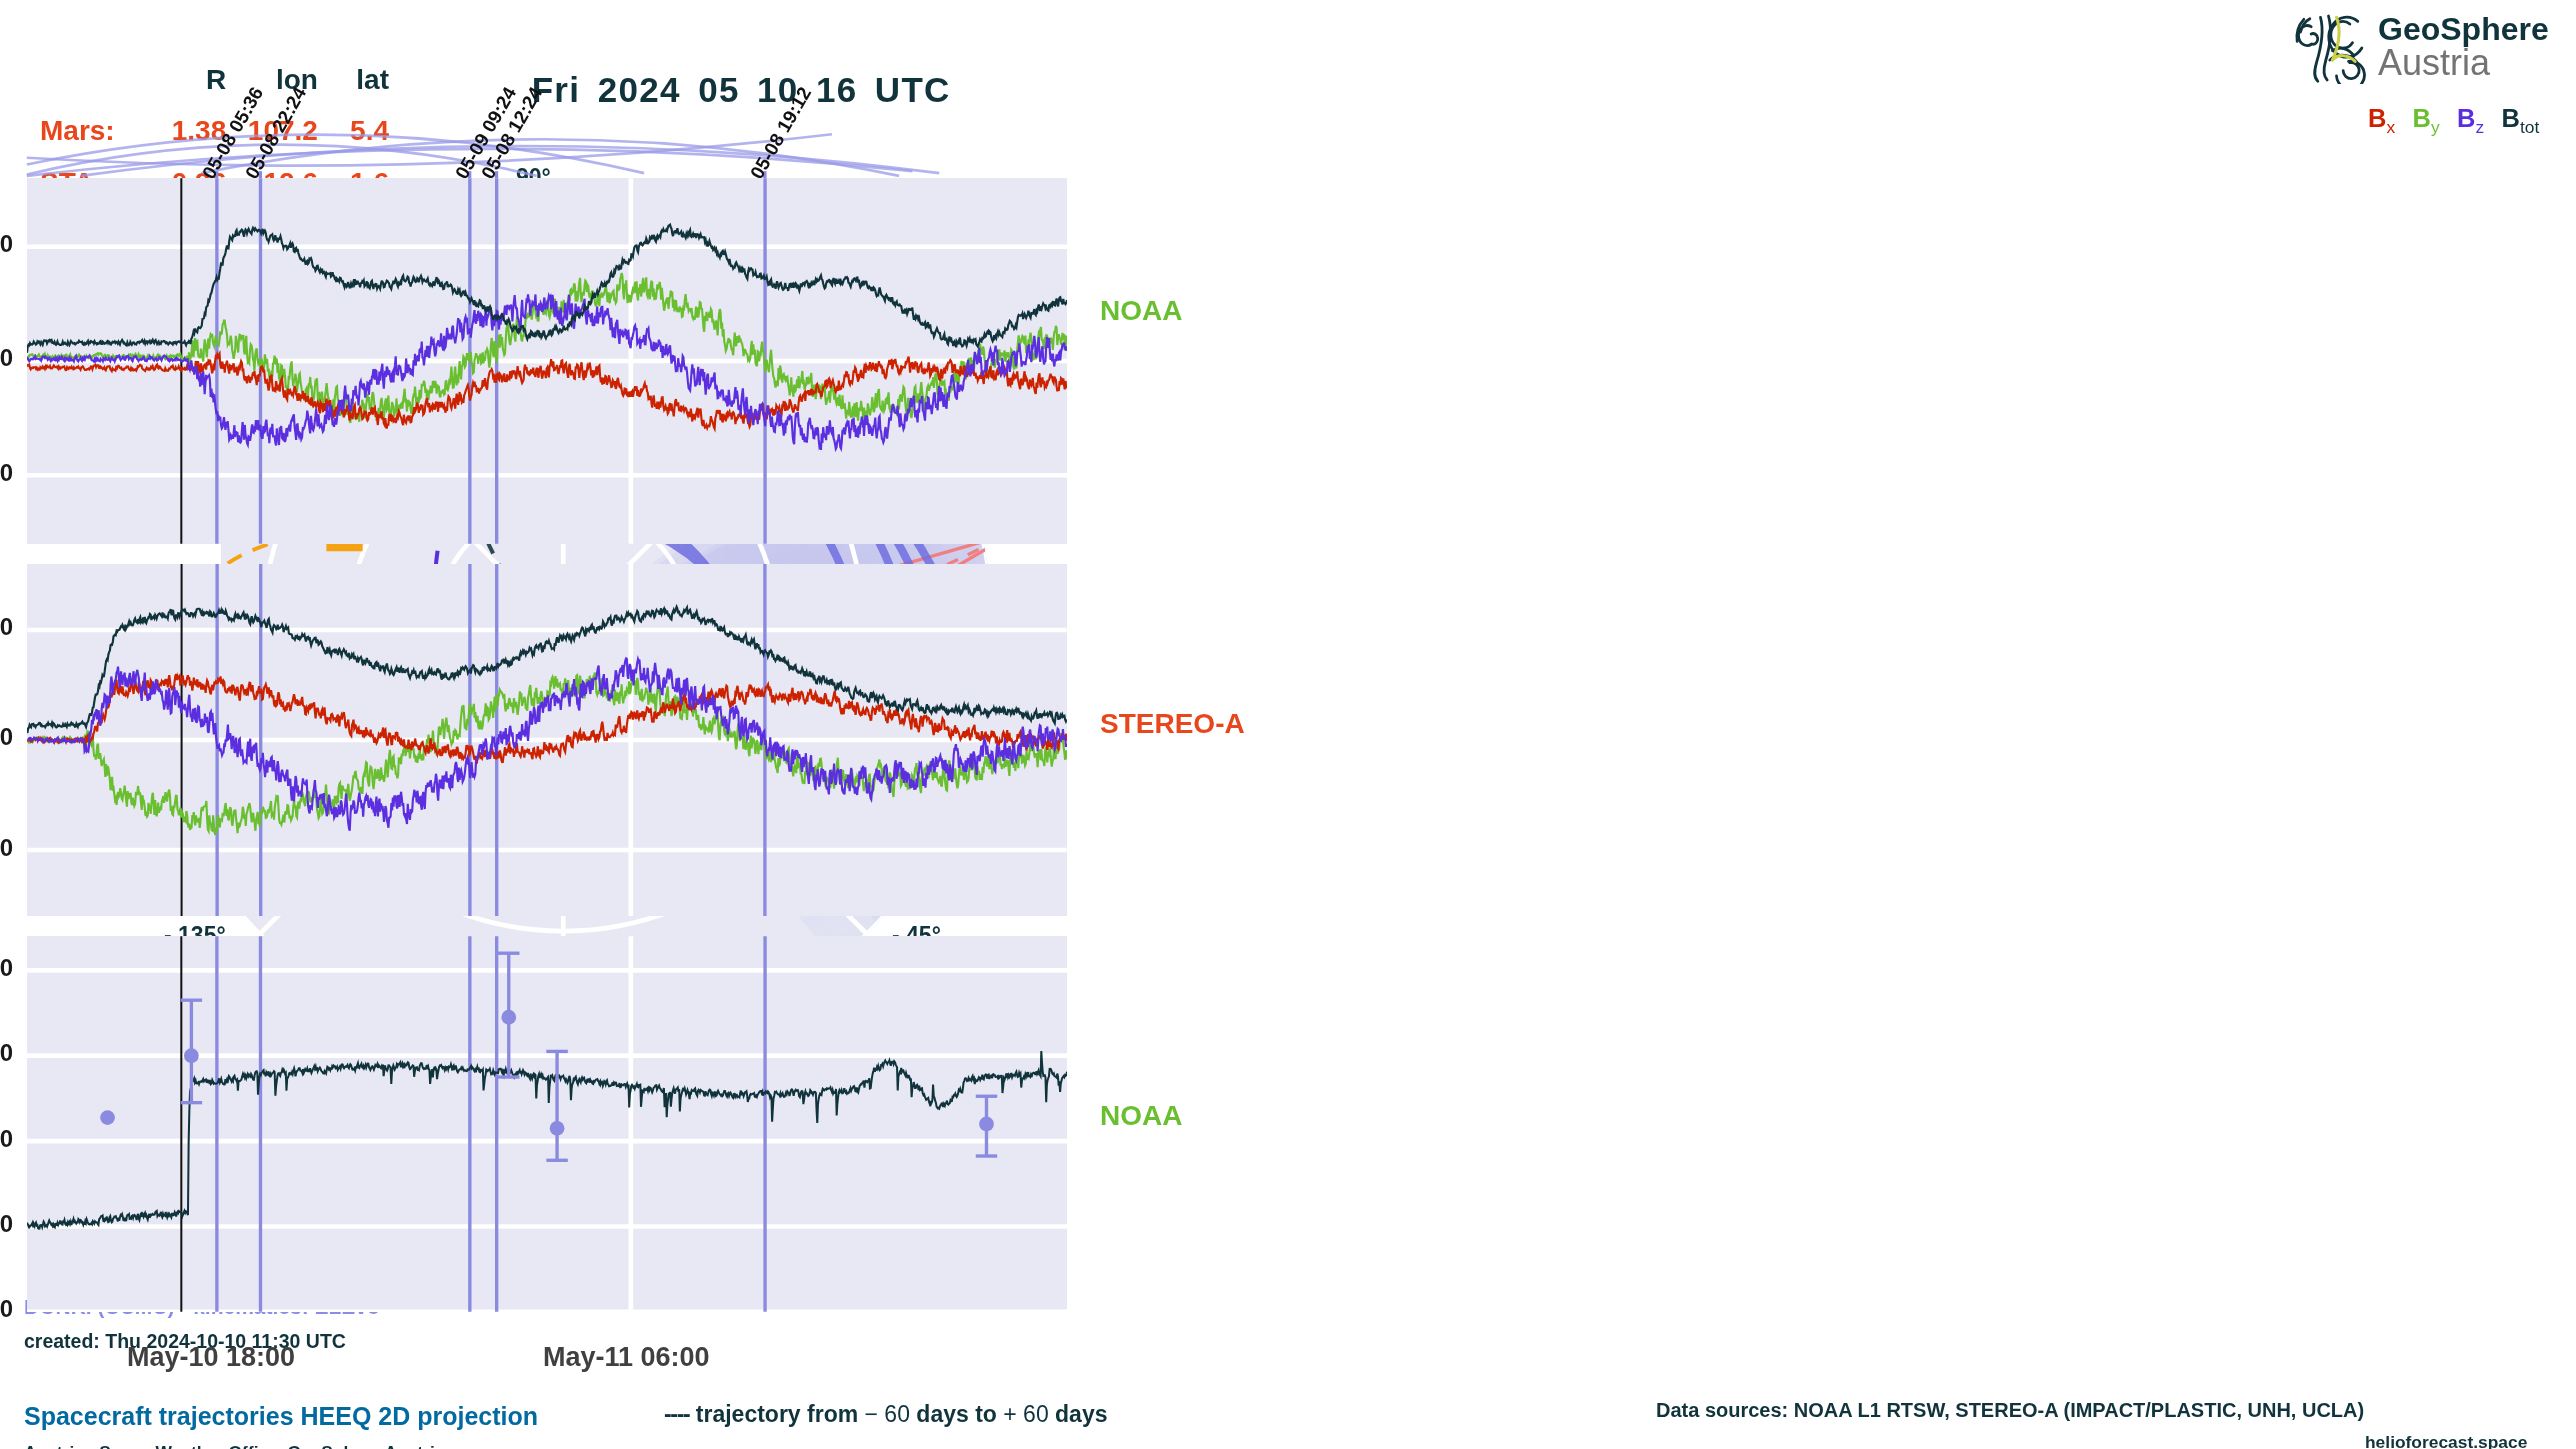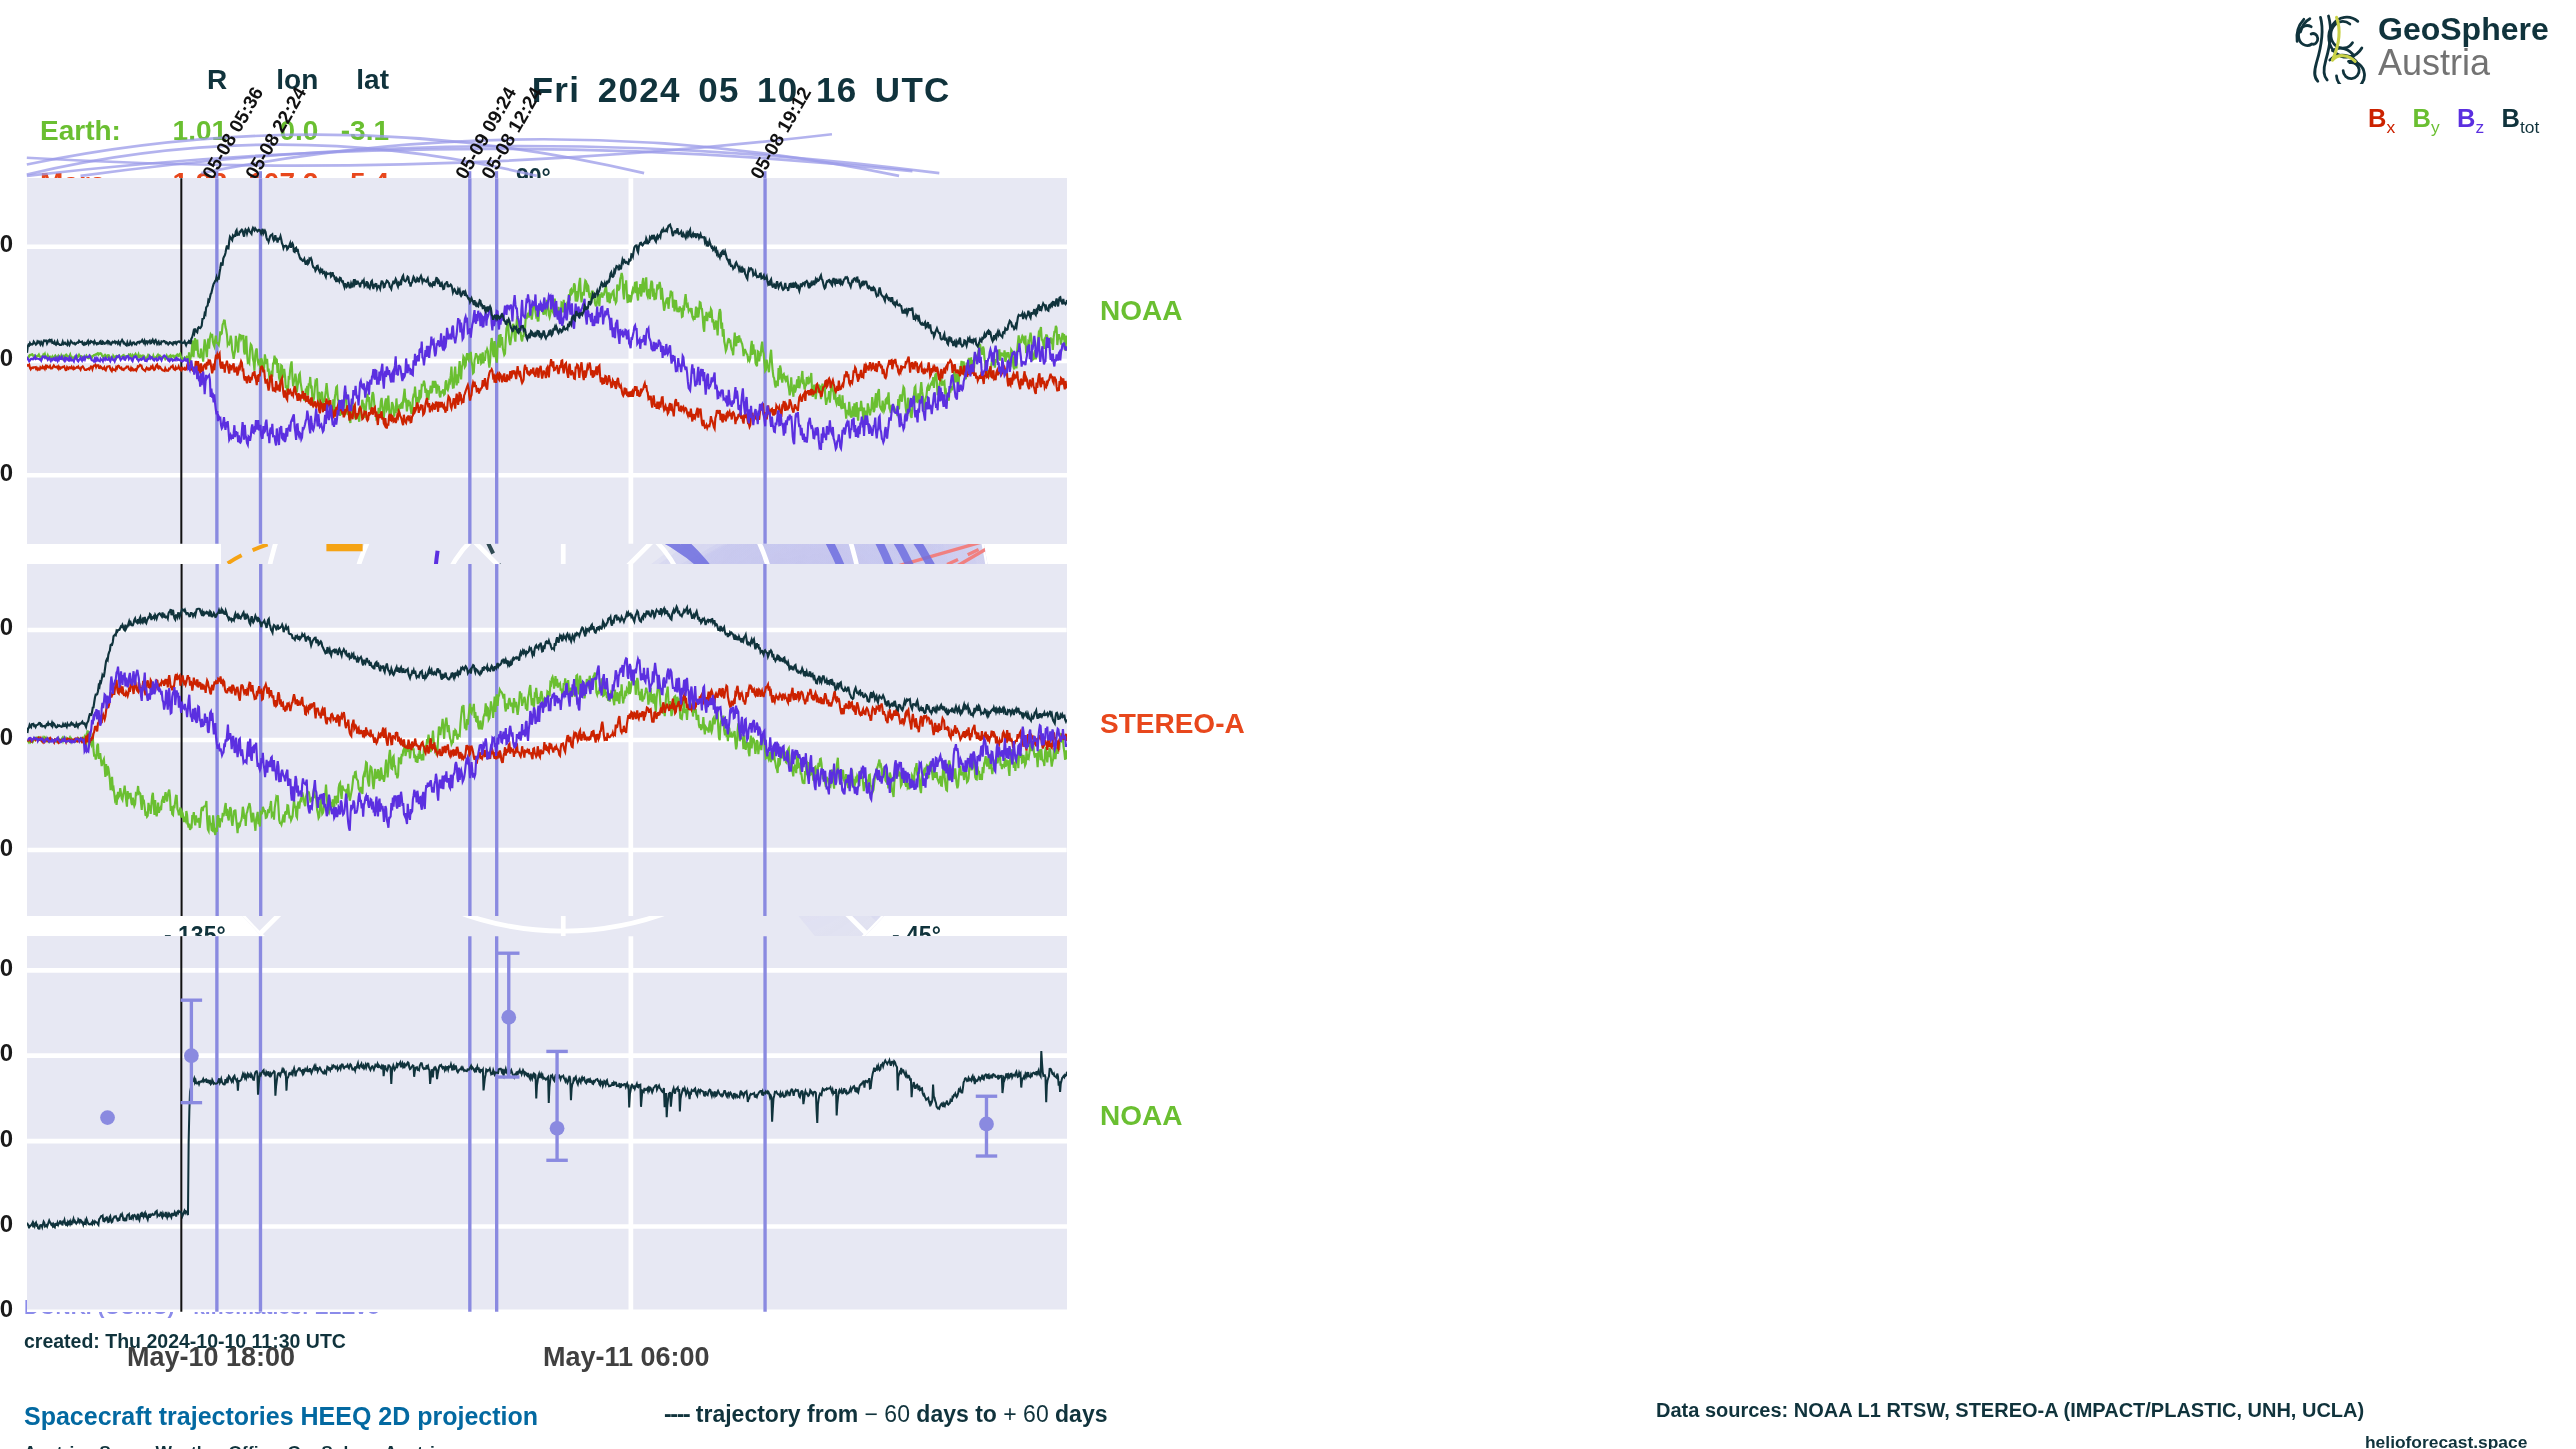--- a/index.html
+++ b/index.html
@@ -69,26 +69,20 @@
   <table>
     <thead>
       <tr>
         <th class="nm"></th>
         <th>R</th>
         <th>lon</th>
         <th>lat</th>
       </tr>
     </thead>
     <tbody id="sc-body">
-        <tr style="color: rgb(106, 191, 49);">
-          <td class="nm">Earth:</td>
-          <td class="r">1.01</td>
-          <td class="lon">0.0</td>
-          <td class="lat">-3.1</td>
-        </tr>
         <tr style="color: rgb(232, 71, 28);">
           <td class="nm">Mars:</td>
           <td class="r">1.38</td>
           <td class="lon">107.2</td>
           <td class="lat">5.4</td>
         </tr>
         <tr style="color: rgb(232, 71, 28);">
           <td class="nm">STA:</td>
           <td class="r">0.96</td>
           <td class="lon">12.6</td>

